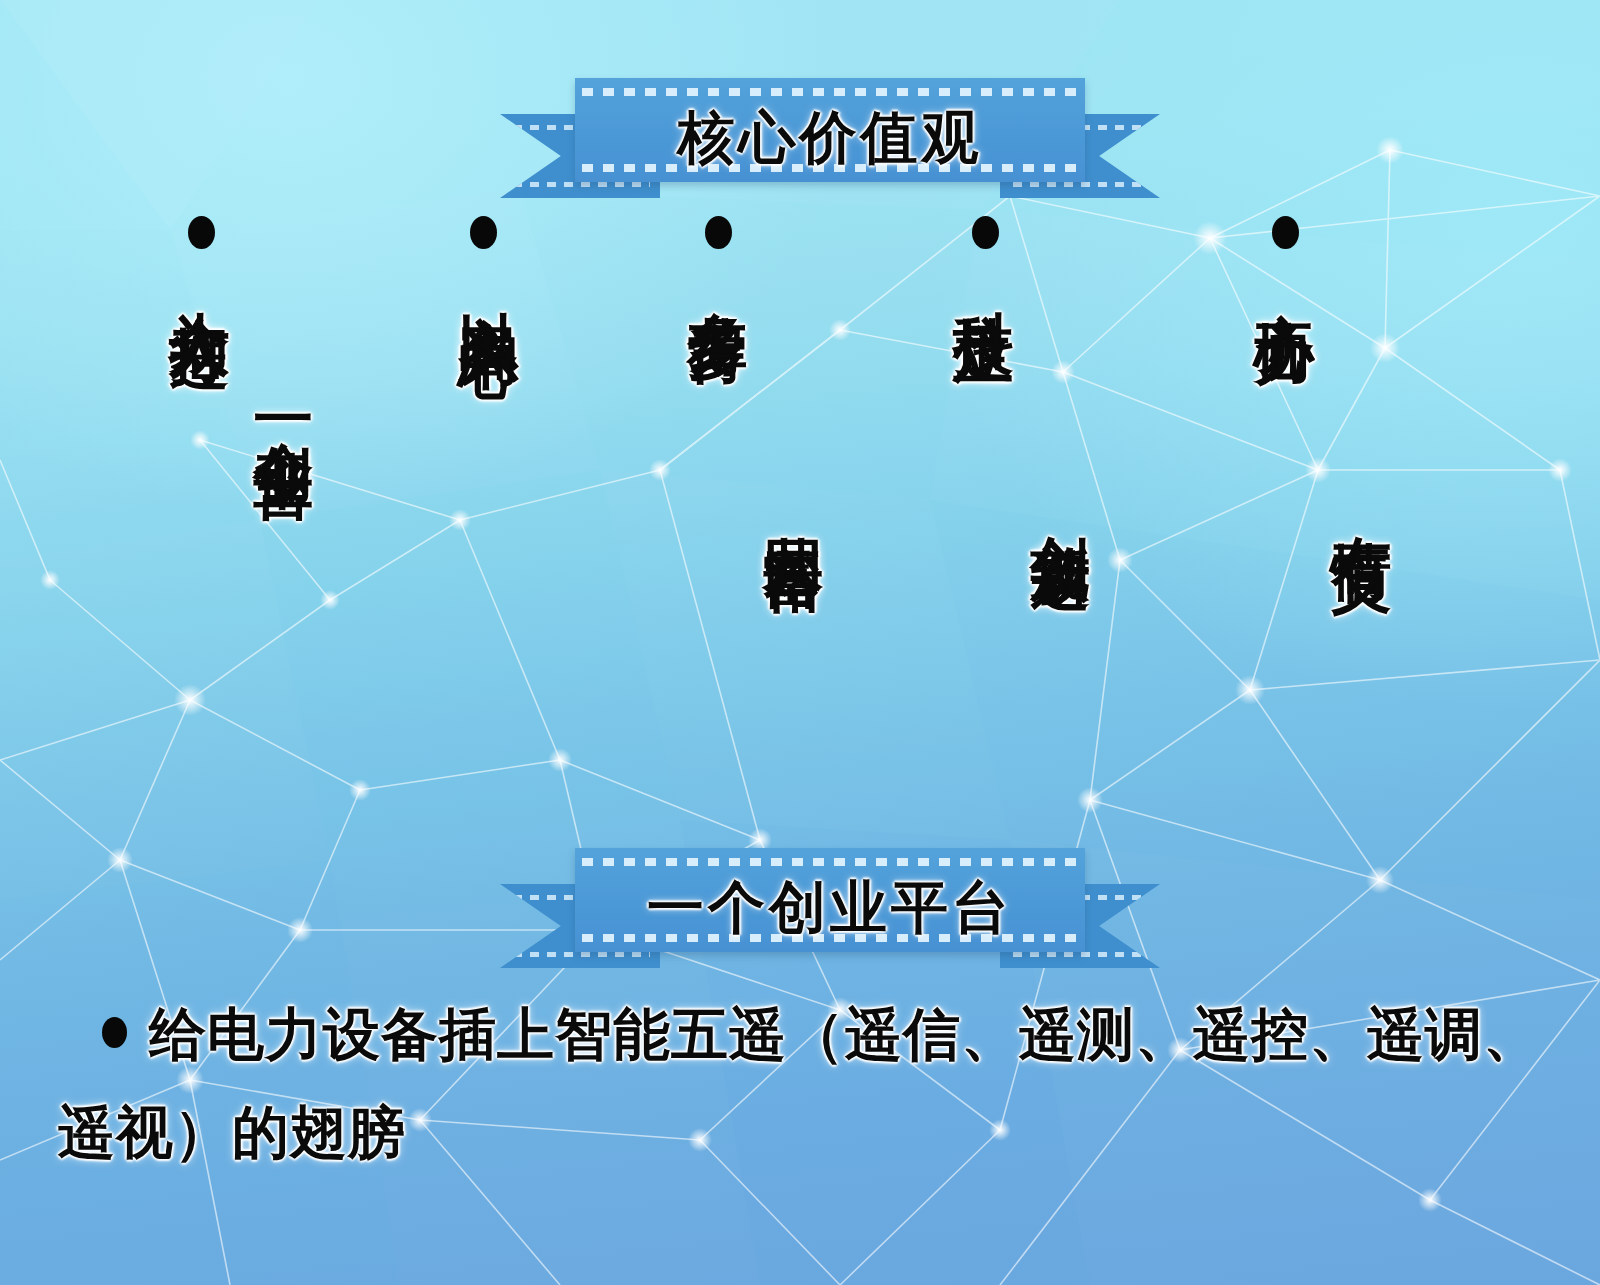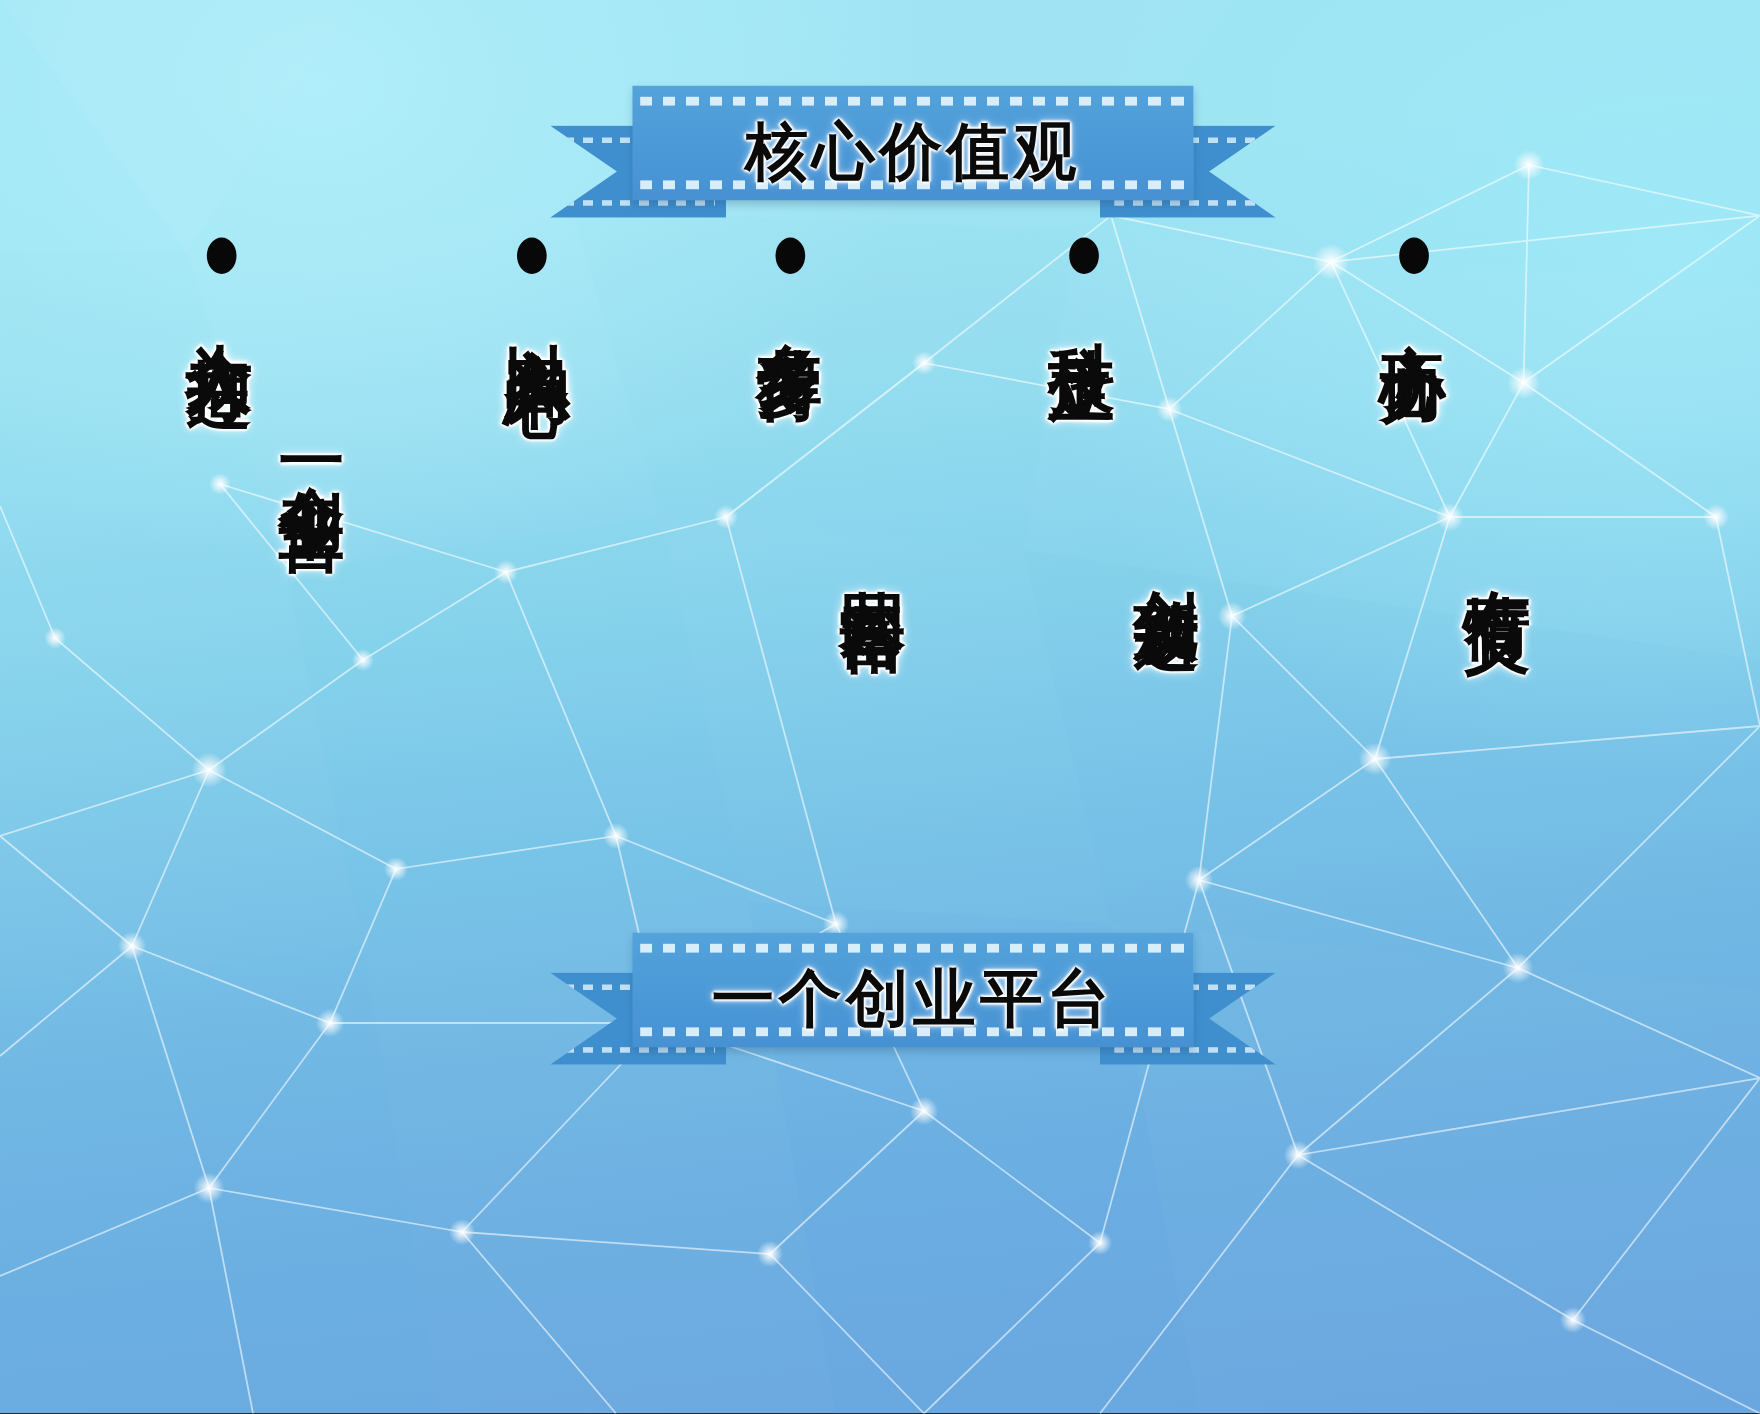--- a/index.html
+++ b/index.html
@@ -331,14 +331,17 @@
       <div class="stitch s1"></div>
       <div class="stitch s2"></div>
     </div>
     <div class="band">
       <div class="stitch s1"></div>
       <div class="stitch s2"></div>
     </div>
     <div class="band-title">一个创业平台</div>
   </div>
 
+  <div class="vision-body">
+    <span class="dot"></span><span>给电力设备插上智能五遥（遥信、遥测、遥控、遥调、</span><br><span>遥视）的翅膀</span>
+  </div>
 
 </div>
 
 </body></html>

